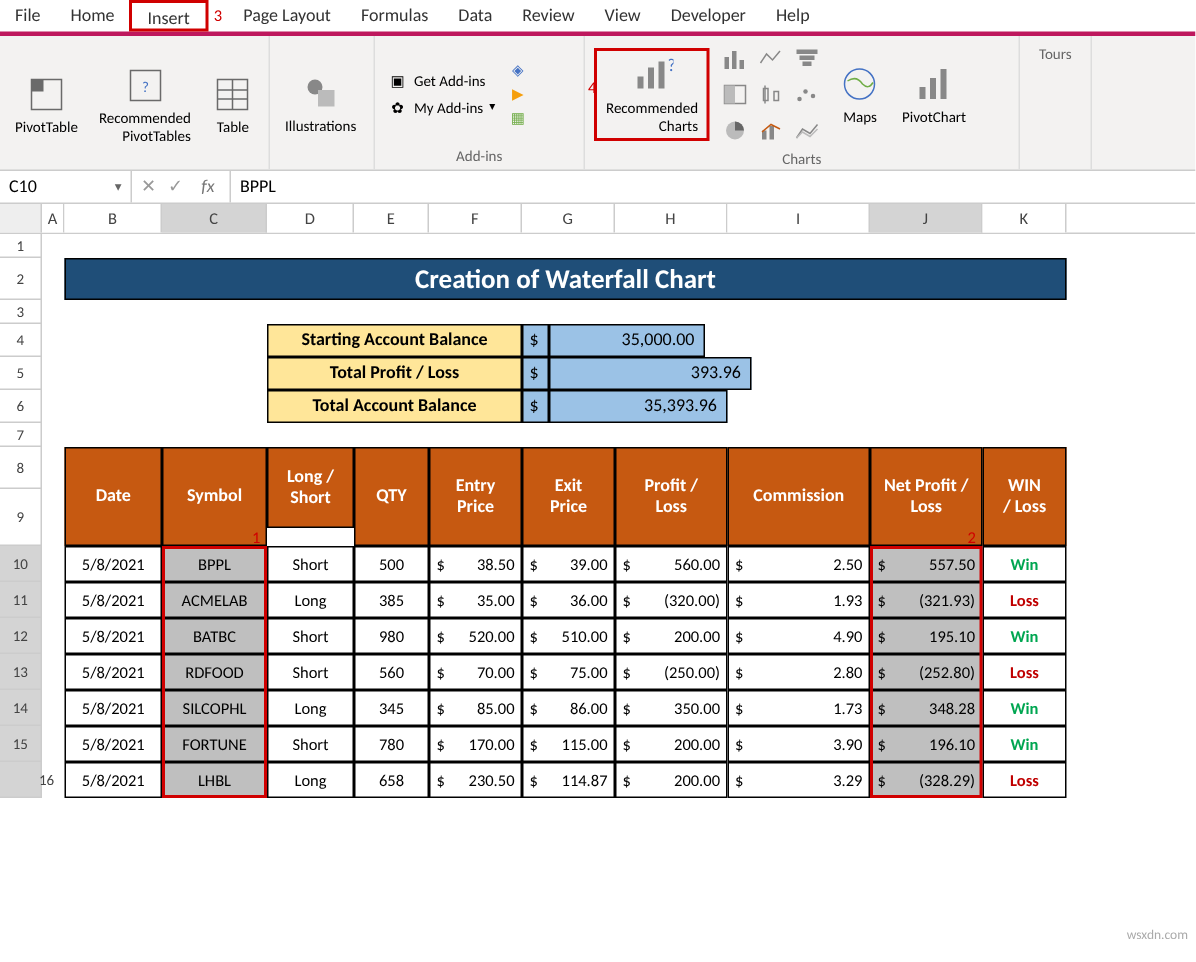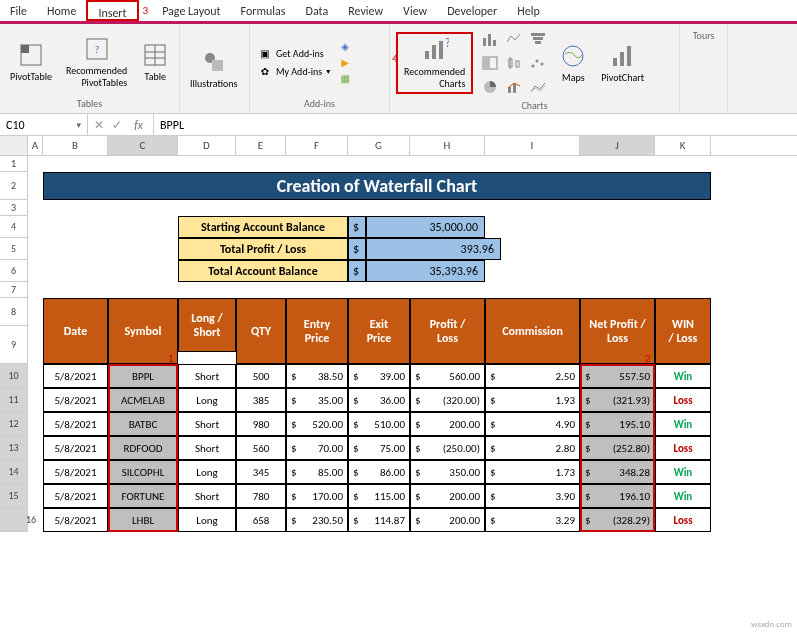--- a/index.html
+++ b/index.html
@@ -126,21 +126,20 @@
             <svg width="24" height="24">
               <rect x="2" y="2" width="20" height="20" fill="none" stroke="#6a6a6a"></rect>
               <line x1="2" y1="9" x2="22" y2="9" stroke="#6a6a6a"></line>
               <line x1="2" y1="15" x2="22" y2="15" stroke="#6a6a6a"></line>
               <line x1="12" y1="2" x2="12" y2="22" stroke="#6a6a6a"></line>
             </svg>
           </div>
         <div class="label-lines">Table</div>
       </div>
     </div>
-    <div class="group-label">Tables</div>
   </div>
 
   <div class="ribbon-group" style="width:70px;">
     <div class="group-body">
       <div class="big-button">
         <div class="icon-box">
             <svg width="24" height="24">
               <circle cx="8" cy="8" r="5" fill="#888"></circle>
               <rect x="10" y="10" width="11" height="11" fill="#bbb"></rect>
             </svg>
@@ -319,21 +318,21 @@
       </div>
       <div class="grid-row" style="height: 16px;">
         <div class="row-header " style="height:16px;line-height:16px;">3</div>
         <div class="cells"></div>
       </div>
       <div class="grid-row" style="height: 22px;">
         <div class="row-header " style="height:22px;line-height:22px;">4</div>
         <div class="cells">
           <div class="summary-label" style="left:150px;top:0;width:170px;height:22px;">Starting Account Balance</div>
           <div class="summary-val d" style="left:320px;top:0;width:18px;height:22px;">$</div>
-          <div class="summary-val v" style="left:338px;top:0;width:119px;height:22px;">35,000.00</div>
+          <div class="summary-val v" style="left:338px;top:0;width:104px;height:22px;">35,000.00</div>
         </div>
       </div>
       <div class="grid-row" style="height: 22px;">
         <div class="row-header " style="height:22px;line-height:22px;">5</div>
         <div class="cells">
           <div class="summary-label" style="left:150px;top:0;width:170px;height:22px;">Total Profit / Loss</div>
           <div class="summary-val d" style="left:320px;top:0;width:18px;height:22px;">$</div>
           <div class="summary-val v" style="left:338px;top:0;width:135px;height:22px;">393.96</div>
         </div>
       </div>

